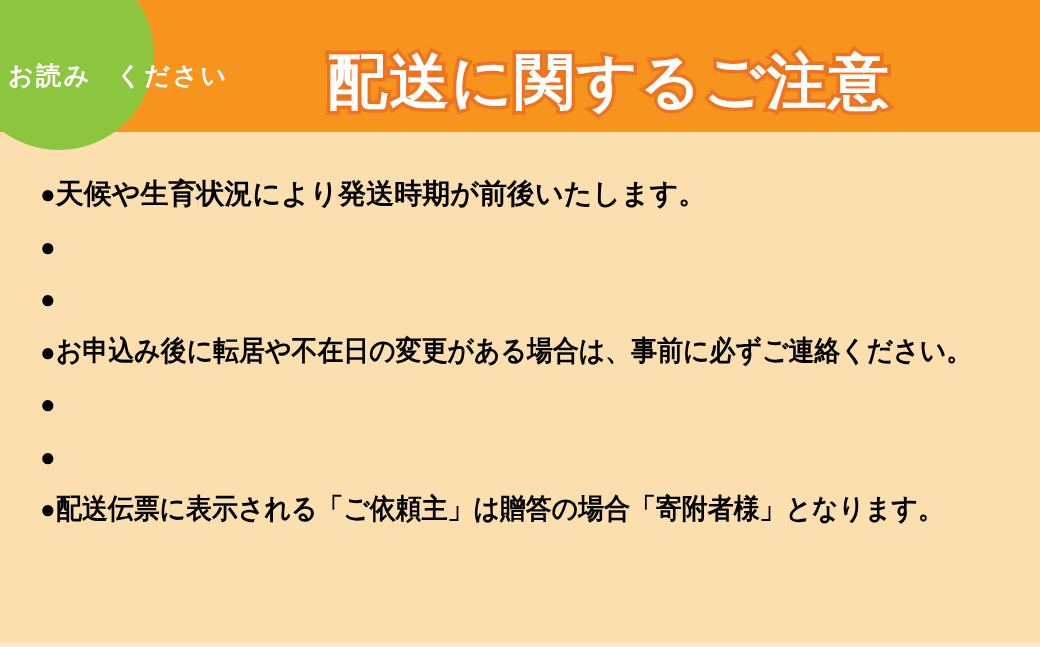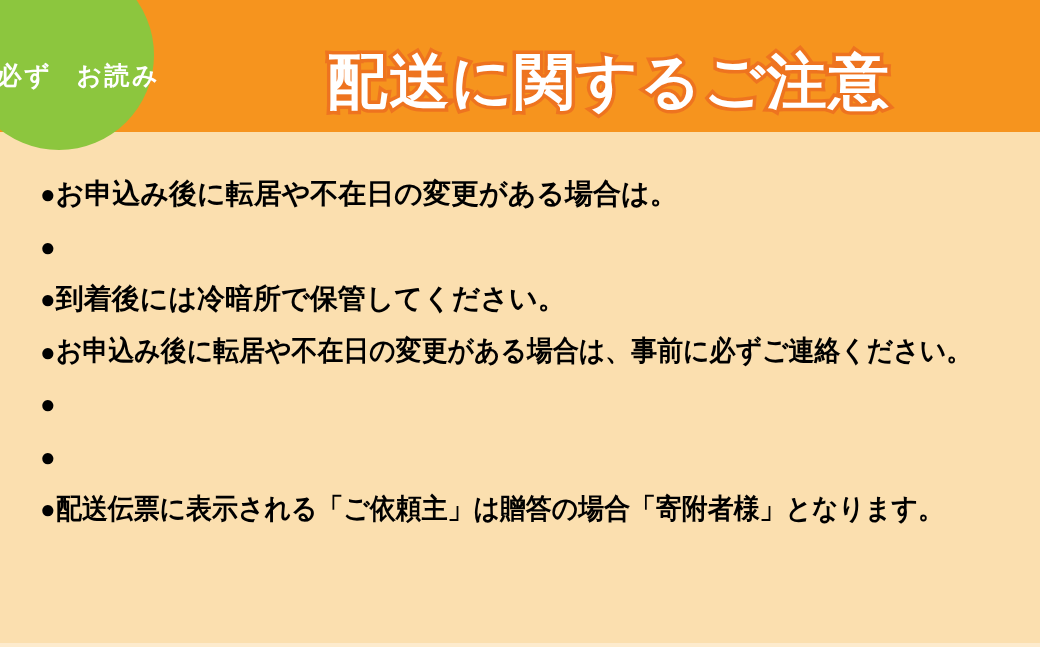--- a/index.html
+++ b/index.html
@@ -165,39 +165,39 @@
   <div class="header-band"></div>
 
   <div class="header-title">
     <span>配送に関するご注意</span>
   </div>
 
   <div class="badge">
     <div class="badge-text">
       <div class="badge-line">必ず</div>
       <div class="badge-line">お読み</div>
+      <div class="badge-line">ください</div>
     </div>
   </div>
 
   <div class="body-area"></div>
 
   <div class="notes">
 
     <div class="note-row">
       <span class="bullet">●</span>
-      <span class="note-text">お申込み後に転居や不在日の変更がある場合は。</span>
-    </div>
-
-    <div class="note-row">
-      <span class="bullet">●</span>
-    </div>
-
-    <div class="note-row">
-      <span class="bullet">●</span>
-      <span class="note-text">到着後には冷暗所で保管してください。</span>
+      <span class="note-text">天候や生育状況により発送時期が前後いたします。</span>
+    </div>
+
+    <div class="note-row">
+      <span class="bullet">●</span>
+    </div>
+
+    <div class="note-row">
+      <span class="bullet">●</span>
     </div>
 
     <div class="note-row condensed">
       <span class="bullet">●</span>
       <span class="note-text">お申込み後に転居や不在日の変更がある場合は、事前に必ずご連絡ください。</span>
     </div>
 
     <div class="note-row">
       <span class="bullet">●</span>
     </div>

